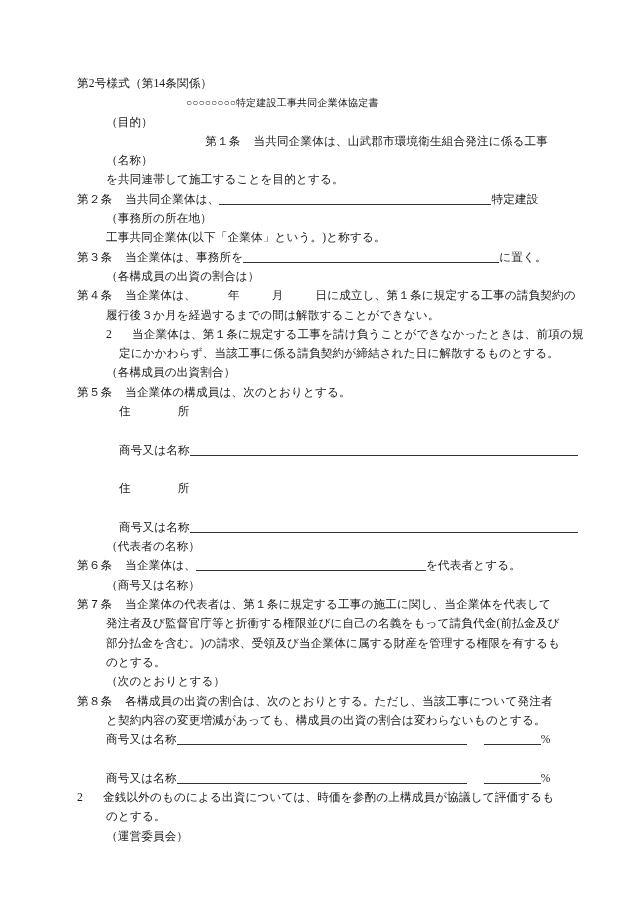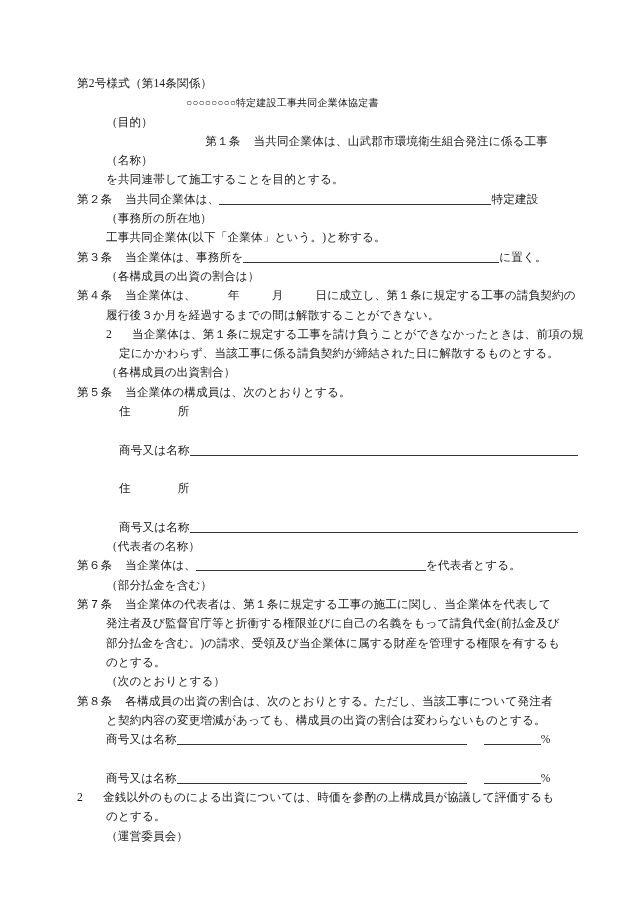--- a/index.html
+++ b/index.html
@@ -116,21 +116,21 @@
   <div class="line ind2"><span>商号又は名称</span><span class="fill fill-c"></span></div>
   <div class="blank-row"></div>
 
   <div class="line ind2 addr-label">住　　　　所</div>
   <div class="blank-row"></div>
   <div class="line ind2"><span>商号又は名称</span><span class="fill fill-c"></span></div>
 
   <div class="line ind1">（代表者の名称）</div>
   <div class="line ind0"><span class="artno">第６条</span><span class="sp-after-no"></span><span>当企業体は、</span><span class="fill fill-d"></span><span>を代表者とする。</span></div>
 
-  <div class="line ind1">（部分払金を含む）</div>
+  <div class="line ind1">（商号又は名称）</div>
   <div class="line ind0"><span class="artno">第７条</span><span class="sp-after-no"></span><span>当企業体の代表者は、第１条に規定する工事の施工に関し、当企業体を代表して</span></div>
   <div class="line ind1">発注者及び監督官庁等と折衝する権限並びに自己の名義をもって請負代金(前払金及び</div>
   <div class="line ind1">部分払金を含む。)の請求、受領及び当企業体に属する財産を管理する権限を有するも</div>
   <div class="line ind1">のとする。</div>
 
   <div class="line ind1">（次のとおりとする）</div>
   <div class="line ind0"><span class="artno">第８条</span><span class="sp-after-no"></span><span>各構成員の出資の割合は、次のとおりとする。ただし、当該工事について発注者</span></div>
   <div class="line ind1">と契約内容の変更増減があっても、構成員の出資の割合は変わらないものとする。</div>
 
   <div class="line ind1"><span>商号又は名称</span><span class="fill fill-e"></span><span class="fill-gap"></span><span class="fill fill-f"></span><span>%</span></div>

